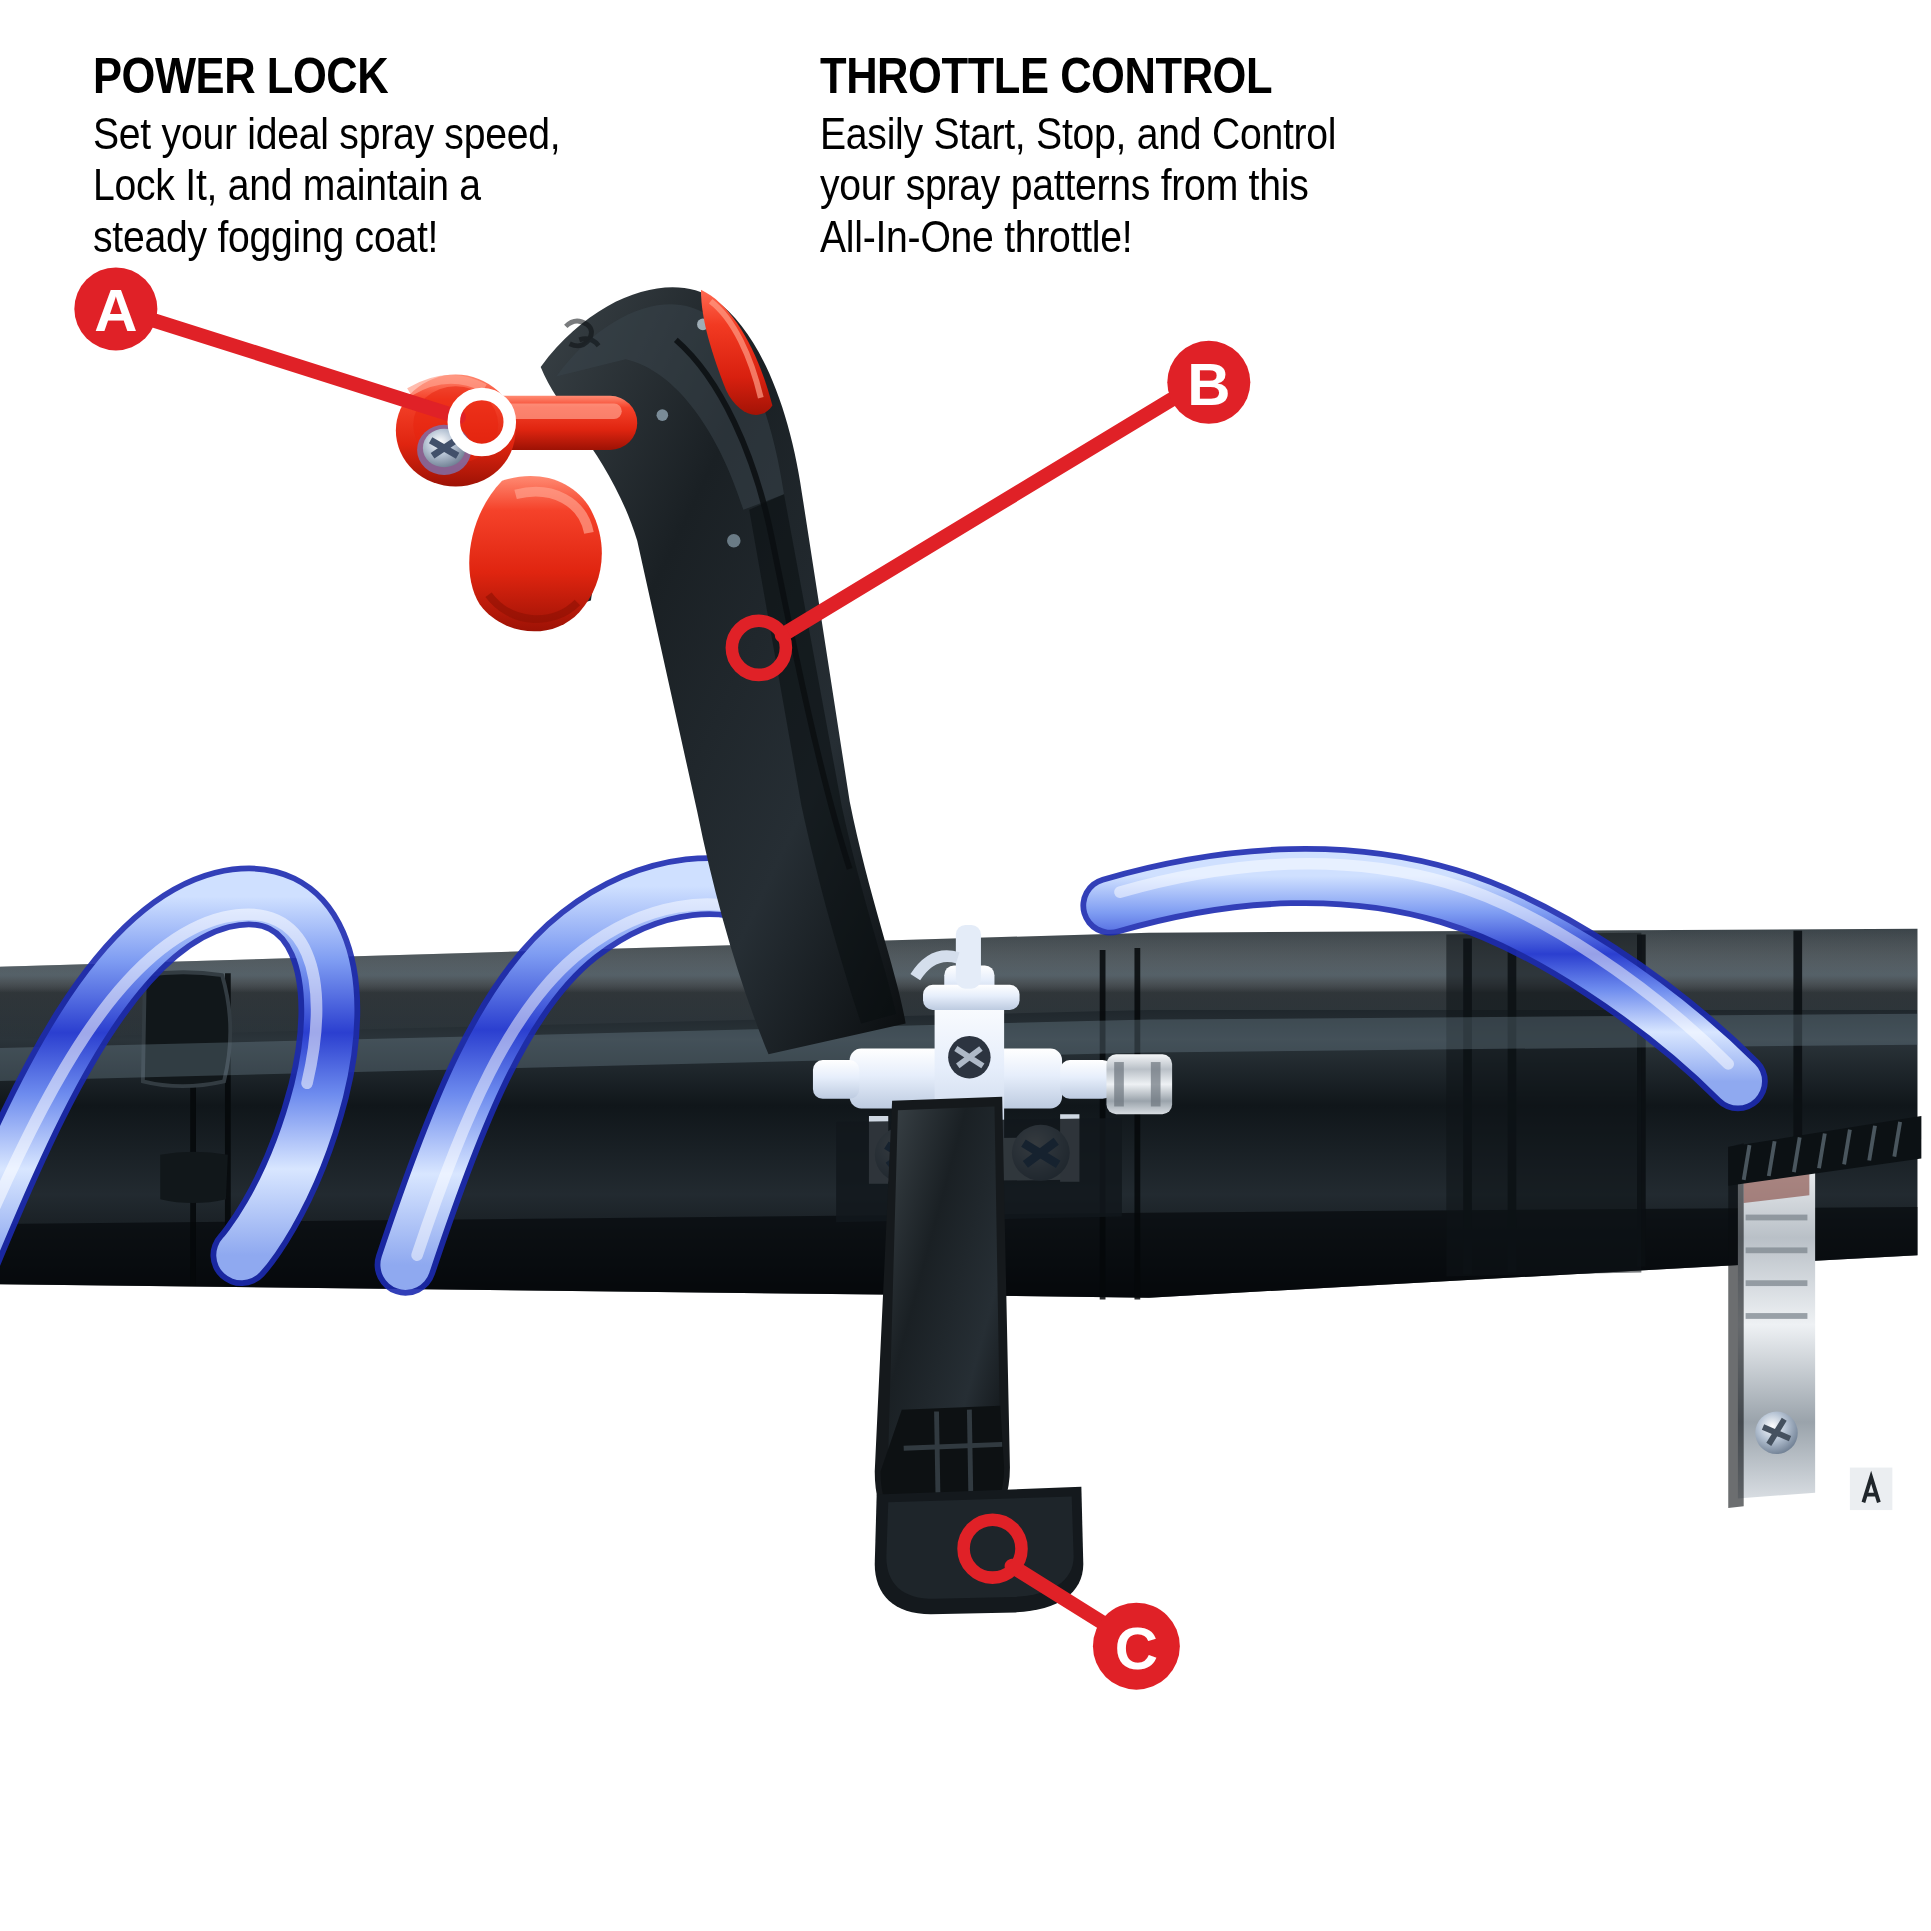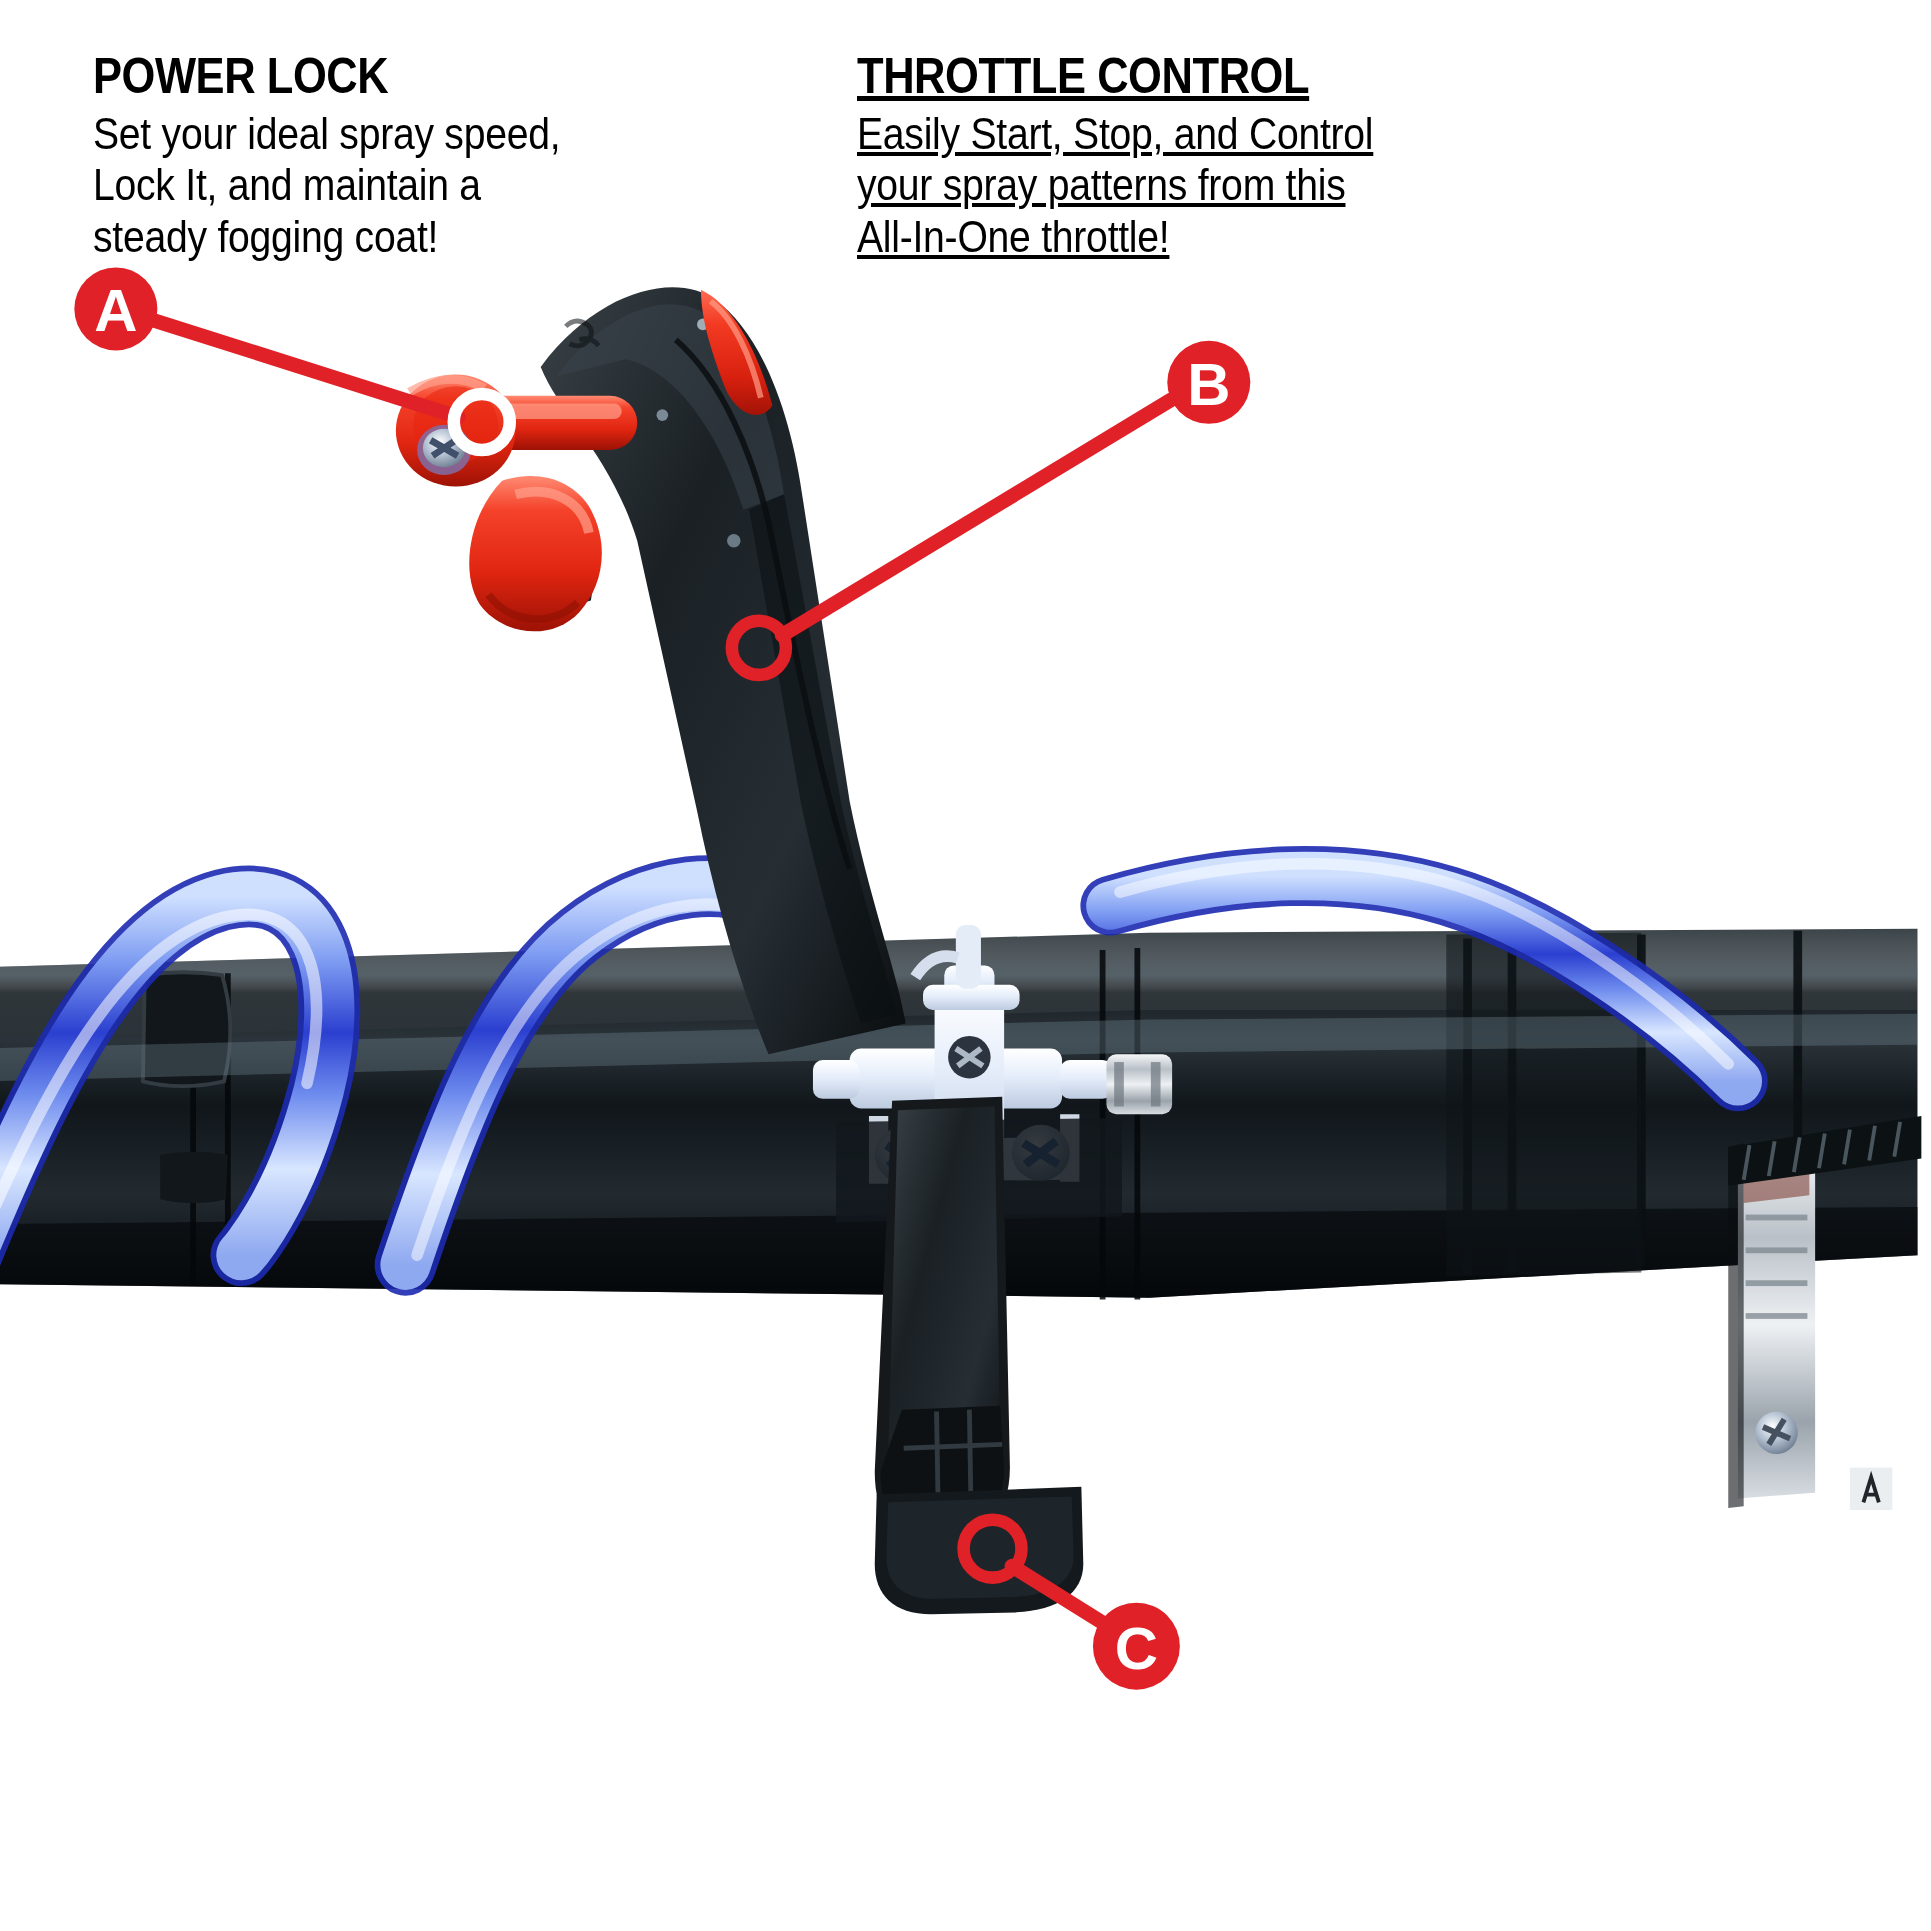--- a/index.html
+++ b/index.html
@@ -42,21 +42,21 @@
     font-size: 44px;
     line-height: 1.17;
     letter-spacing: -0.3px;
     transform: scaleX(0.89);
     transform-origin: left top;
     margin: 0;
   }
   .callout-body .ln { display: block; white-space: nowrap; }
 
   #block-power-lock      { left: 93px;  top: 50px;  width: 734px; }
-  #block-throttle        { left: 857px; top: 50px;  width: 734px; text-decoration: underline; }
+  #block-throttle        { left: 820px; top: 50px;  width: 734px; }
   #block-adjustable-grip { left: 1190px;top: 1582px;width: 734px; }
 
   
   #annotation-layer, #photo-layer {
     position: absolute;
     left: 0; top: 0;
     width: 1931px;
     height: 1931px;
   }
   #photo-layer { z-index: 1; }

